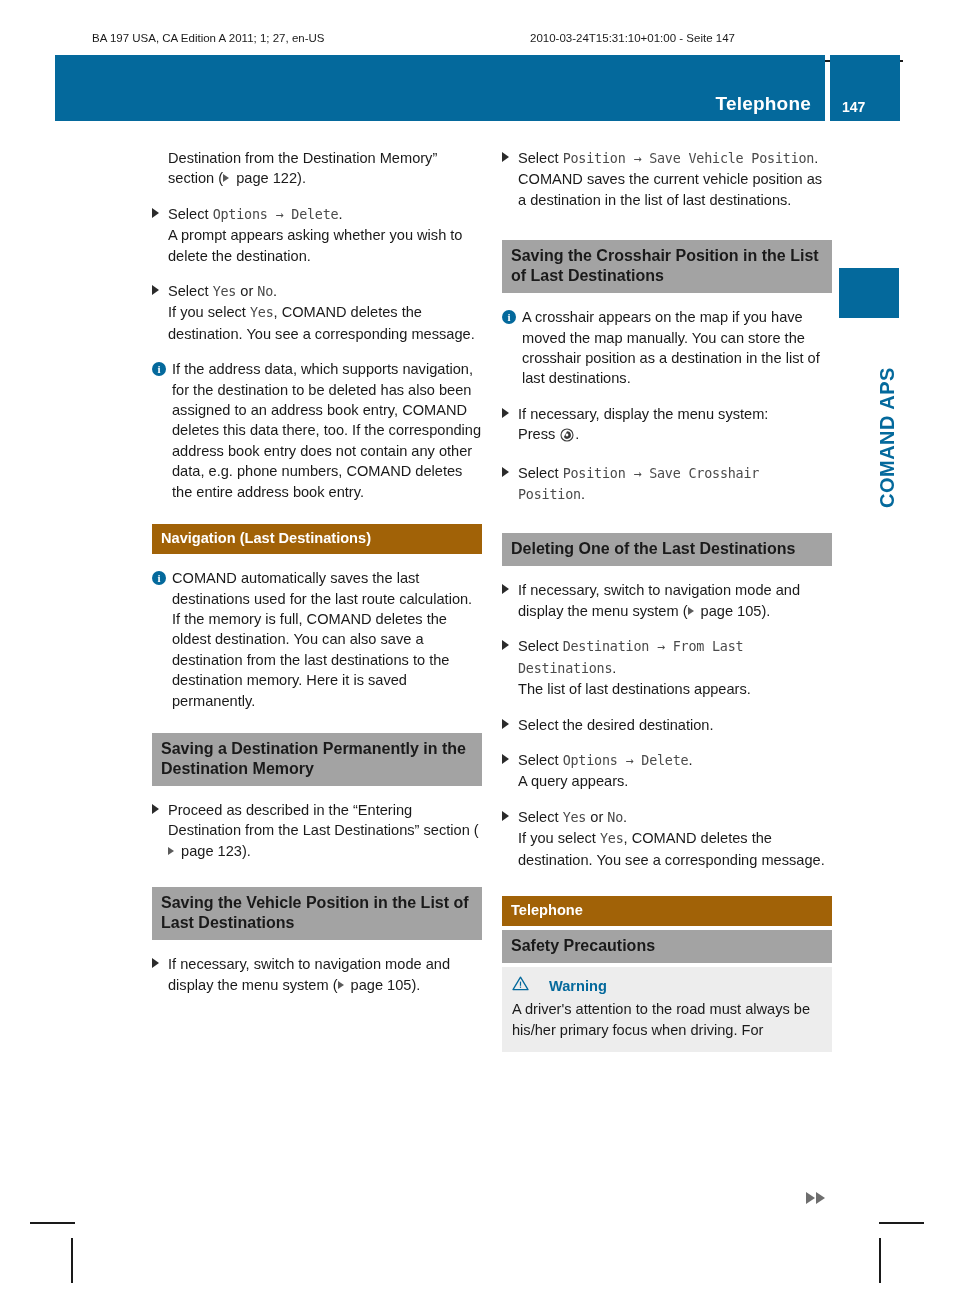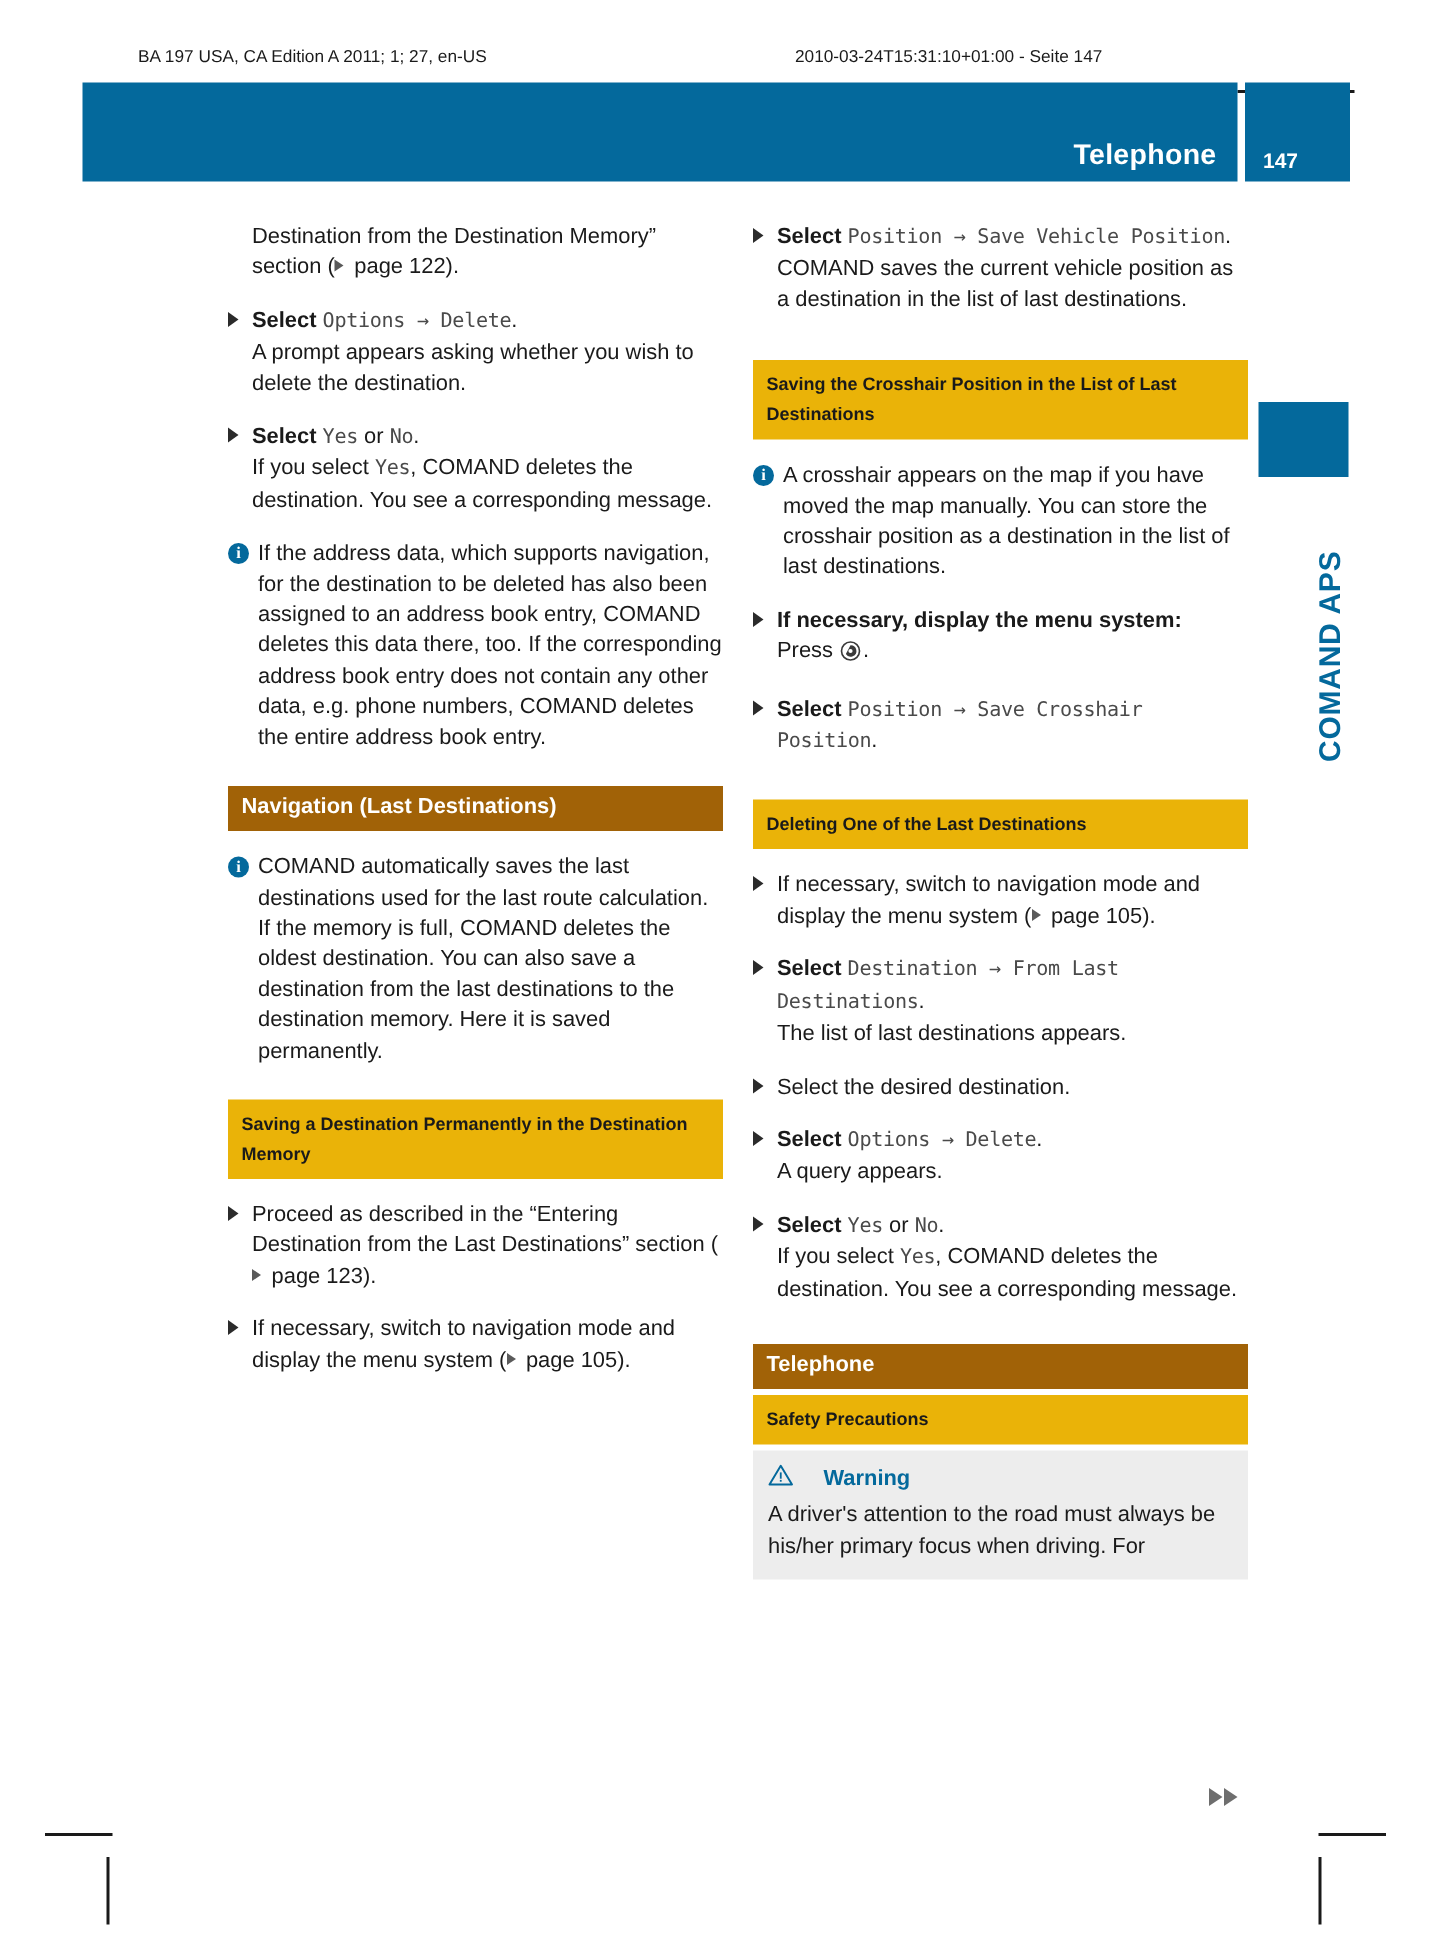--- a/index.html
+++ b/index.html
@@ -156,23 +156,23 @@
   .h-blue {
     background: #a16207;
     color: #ffffff;
     font-size: 14.6px;
     font-weight: bold;
     padding: 5px 9px 6px 9px;
     margin: 0 0 14px 0;
     line-height: 19px;
   }
   .h-gray {
-    background: #eab308;
+    background: #a3a3a3;
     color: #1a1a1a;
-    font-size: 12px;
+    font-size: 16px;
     font-weight: bold;
     padding: 6px 9px 7px 9px;
     margin: 0 0 14px 0;
     line-height: 20px;
   }
 
   
   .warnbox {
     background: #ededed;
     padding: 9px 10px 12px 10px;
@@ -190,21 +190,21 @@
   .warn-tri { display: block; }
   .warn-body { font-size: 14.6px; line-height: 20.4px; }
 
   
   .ui {
     font-family: "DejaVu Sans Mono", "Liberation Mono", monospace;
     font-size: 13.4px;
     color: #4a4a4a;
     letter-spacing: -0.2px;
   }
-  .b { font-weight: bold; }
+  .b { font-weight: normal; }
   .xref-tri {
     display: inline-block;
     width: 0; height: 0;
     border-left: 6px solid #5a5a5a;
     border-top: 4px solid transparent;
     border-bottom: 4px solid transparent;
     vertical-align: 1px;
     margin-right: 3px;
   }
   .knob {
@@ -288,20 +288,21 @@
     <span>COMAND automatically saves the last destinations used for the last route calculation. If the memory is full, COMAND deletes the oldest destination. You can also save a destination from the last destinations to the destination memory. Here it is saved permanently.</span>
   </div>
 
   <div class="h-gray" style="margin-top:22px">Saving a Destination Permanently in the Destination Memory</div>
 
   <div class="step">
     <span class="step-marker"></span>
     <span>Proceed as described in the “Entering Destination from the Last Destinations” section (</span><span class="xref-tri"></span><span> page 123).</span>
   </div>
 
+  <div class="h-gray" style="margin-top:26px">Saving the Vehicle Position in the List of Last Destinations</div>
 
   <div class="step">
     <span class="step-marker"></span>
     <span>If necessary, switch to navigation mode and display the menu system (</span><span class="xref-tri"></span><span> page 105).</span>
   </div>
 
 </div>
 
 <div class="col col-right">
 

